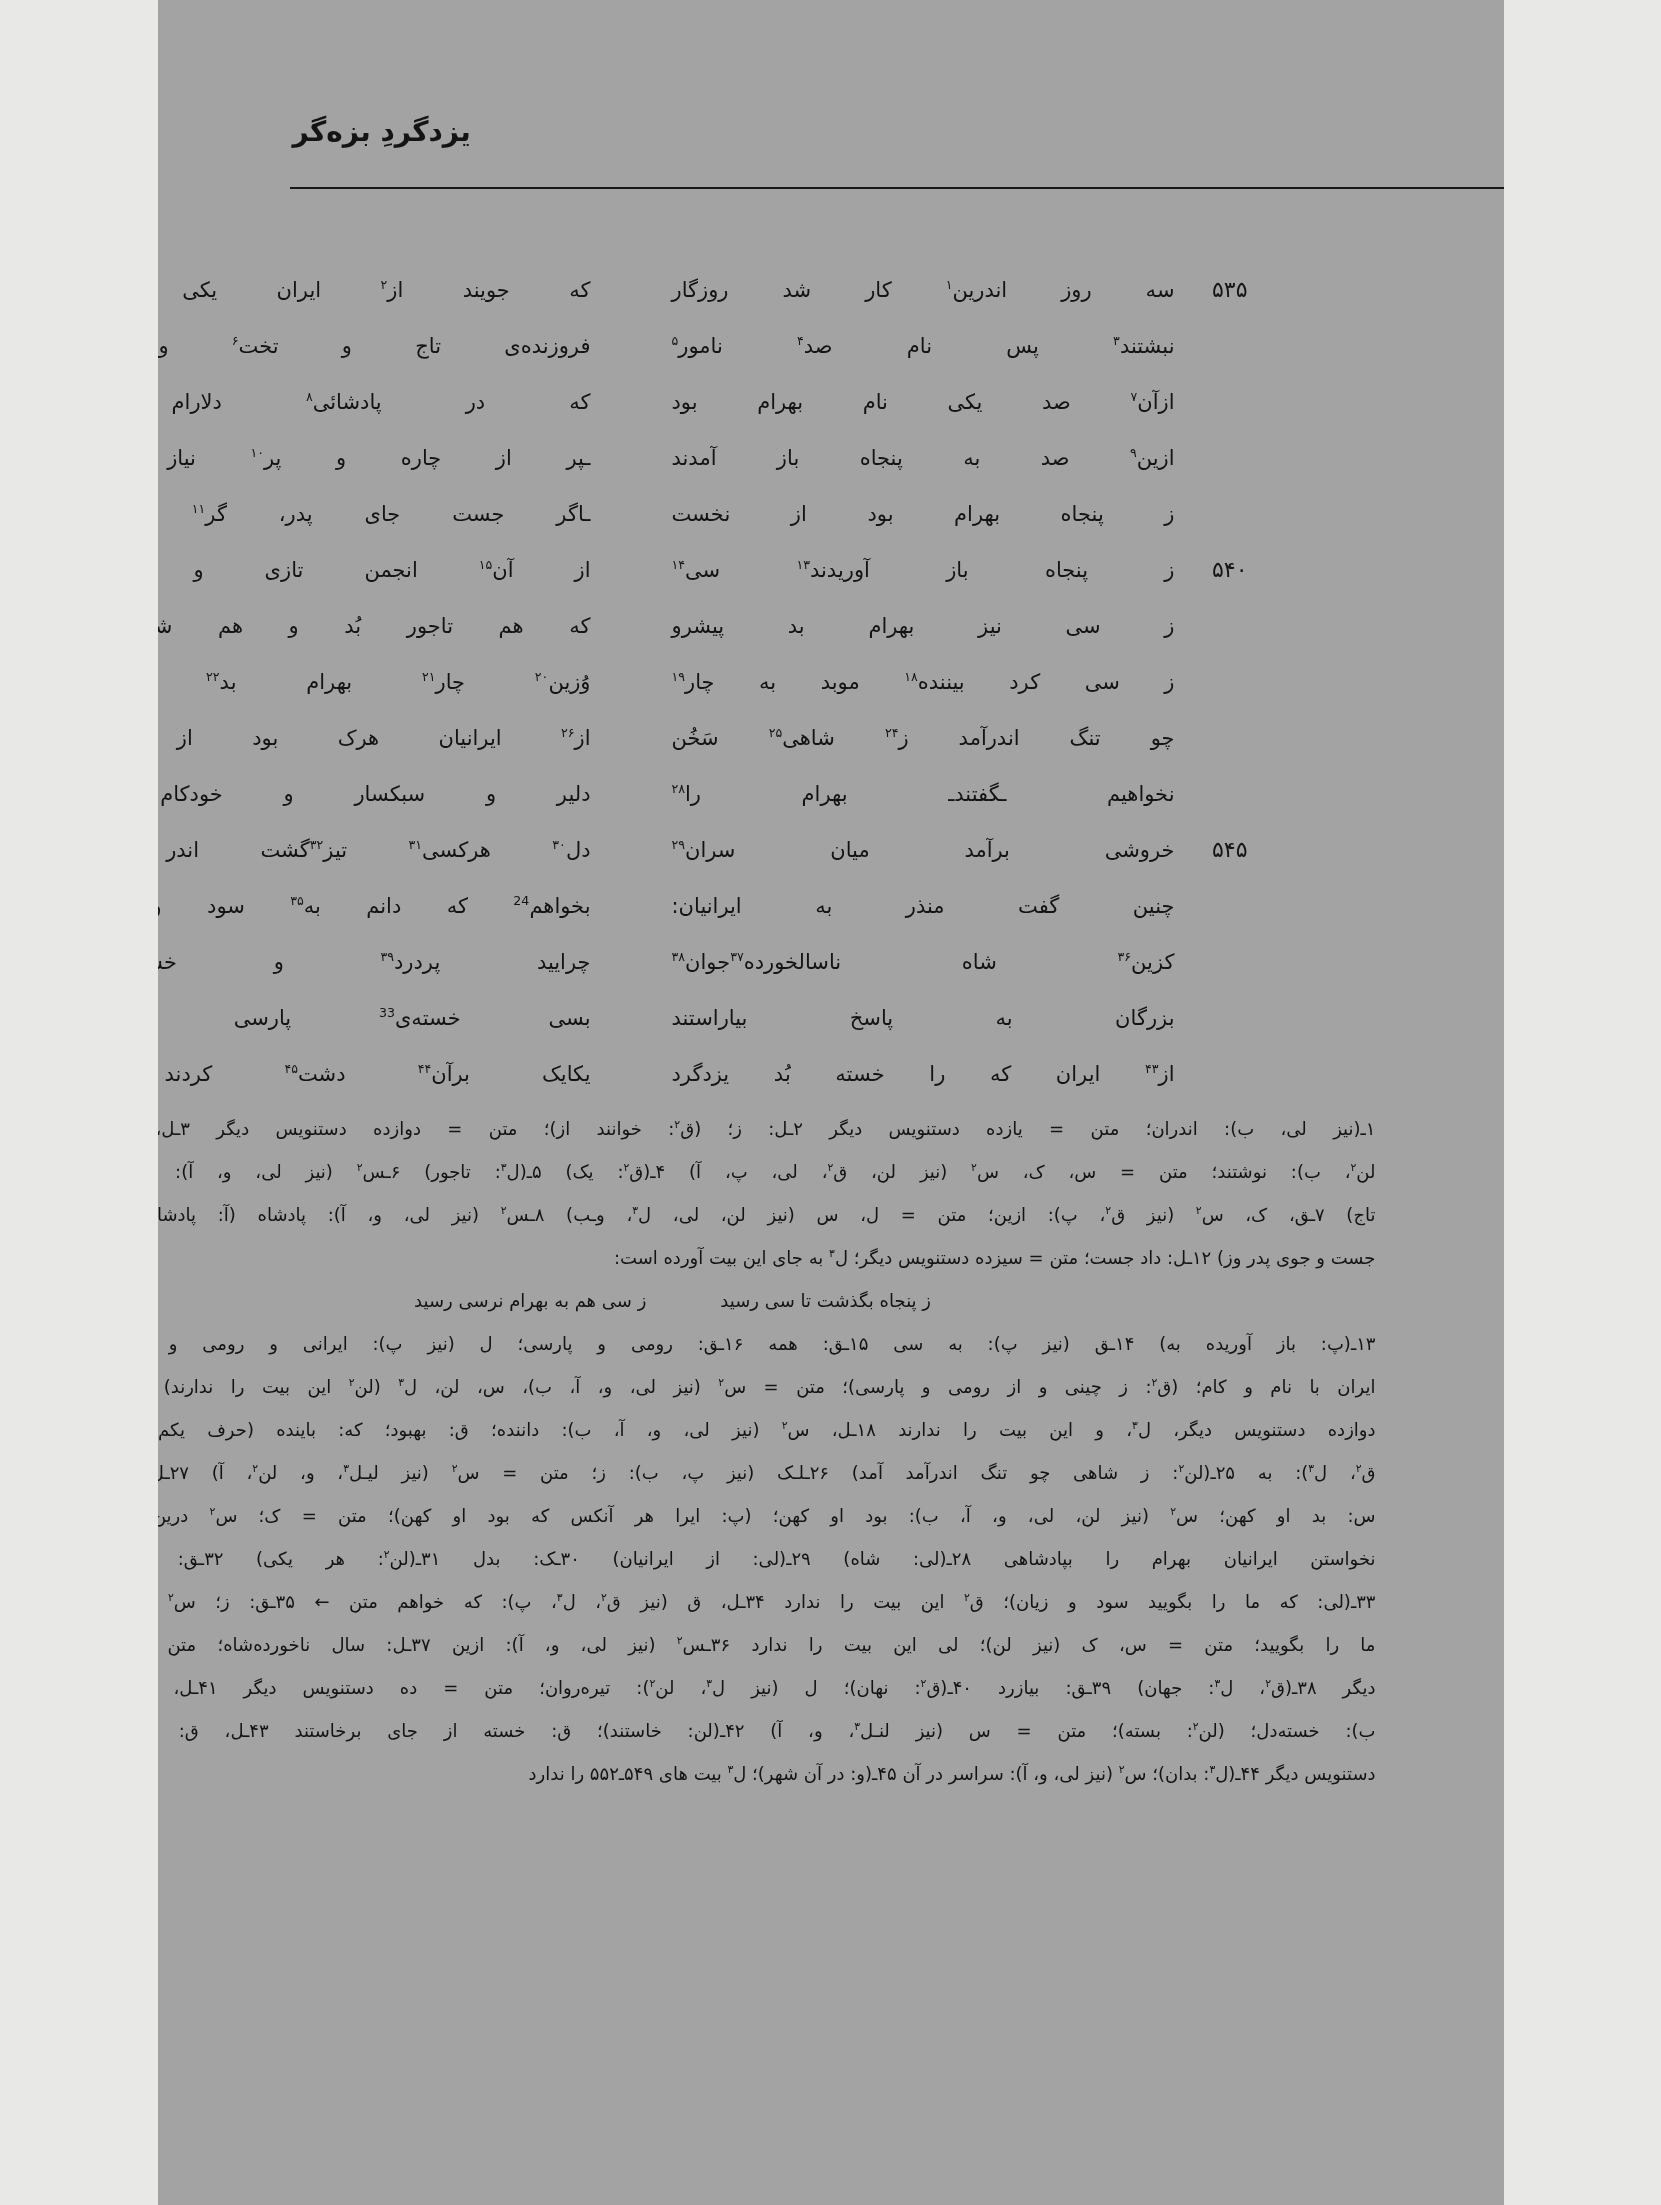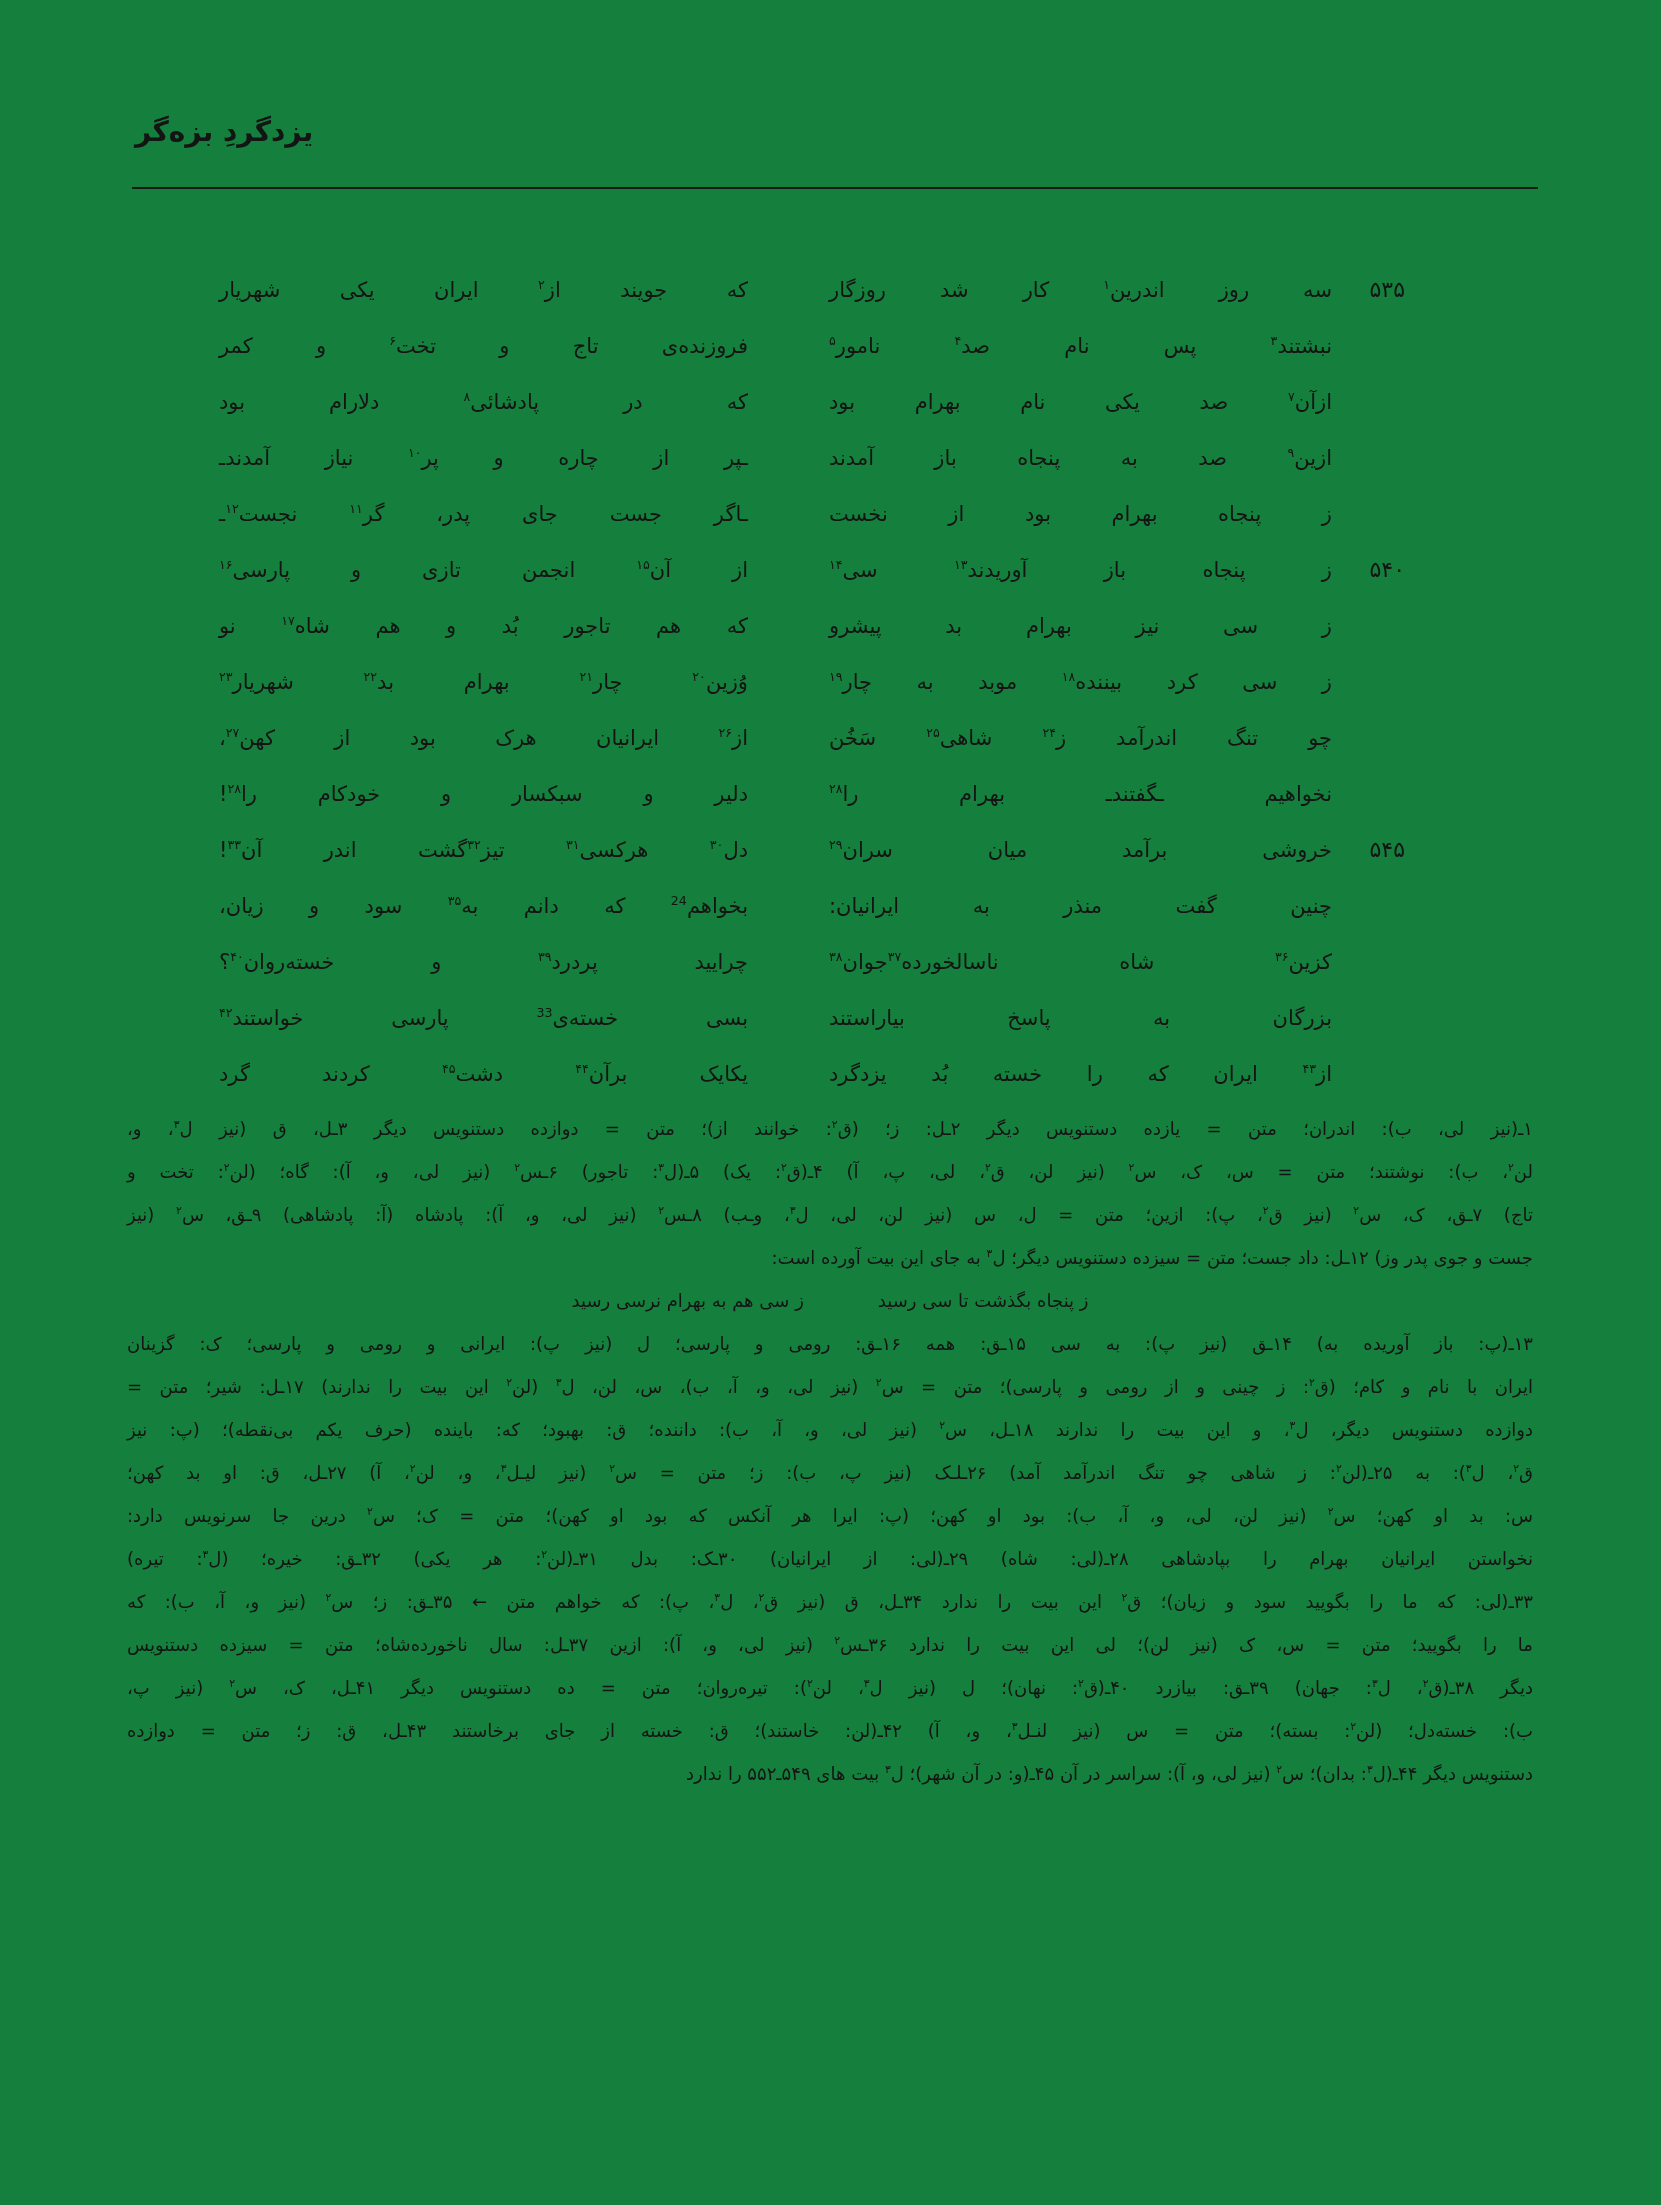--- a/index.html
+++ b/index.html
@@ -3,24 +3,24 @@
 <meta charset="utf-8">
 <style>
   html,body{margin:0;padding:0;}
   body{
     background:#e8e8e6;
     font-family:"DejaVu Sans",sans-serif;
     color:#141414;
   }
   .page{
     position:relative;
-    width:1661px;
+    width:1346px;
     height:2205px;
     margin:0 auto;
-    background:#15803d;
+    background:#a3a3a3;
     direction:rtl;
     overflow:hidden;
   }
   
   .running-title{
     position:absolute;
     left:135px;
     top:115px;
     font-size:28px;
     font-weight:bold;

